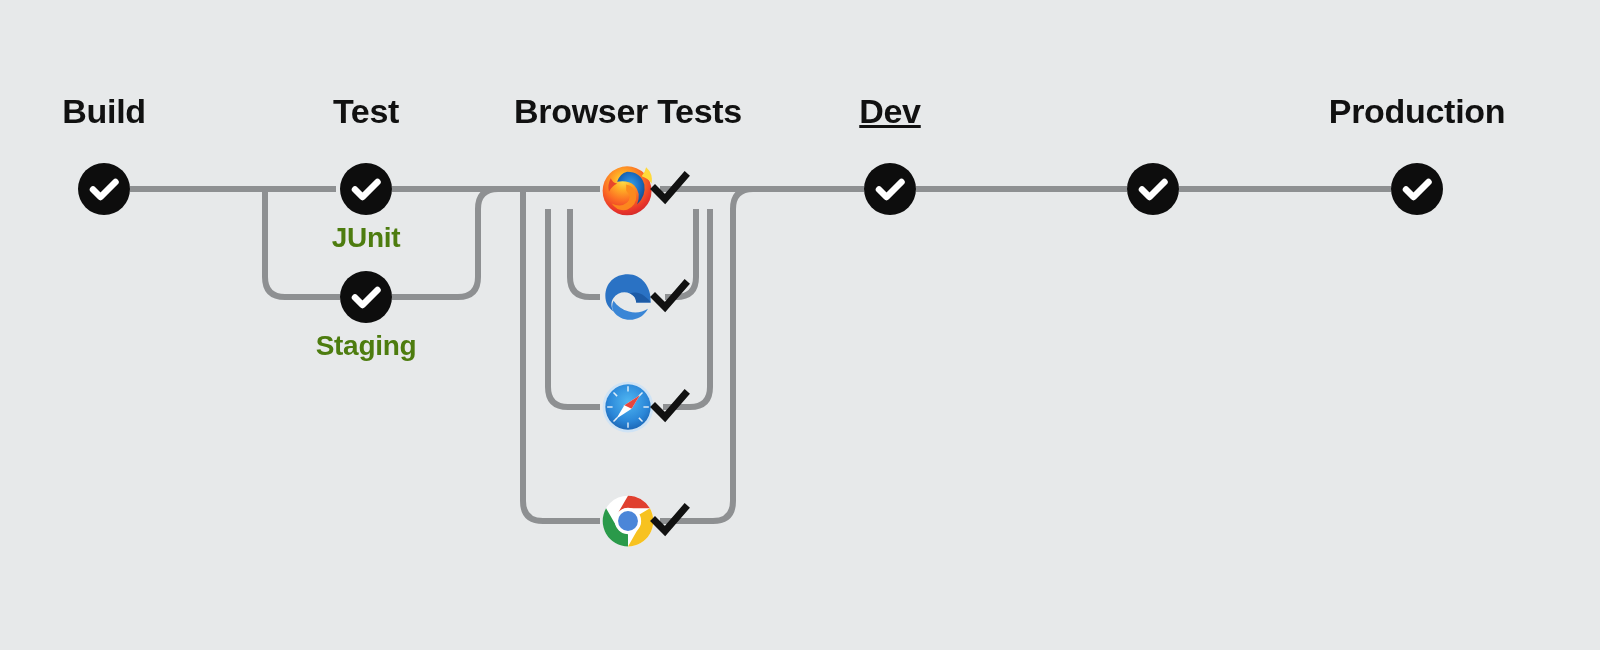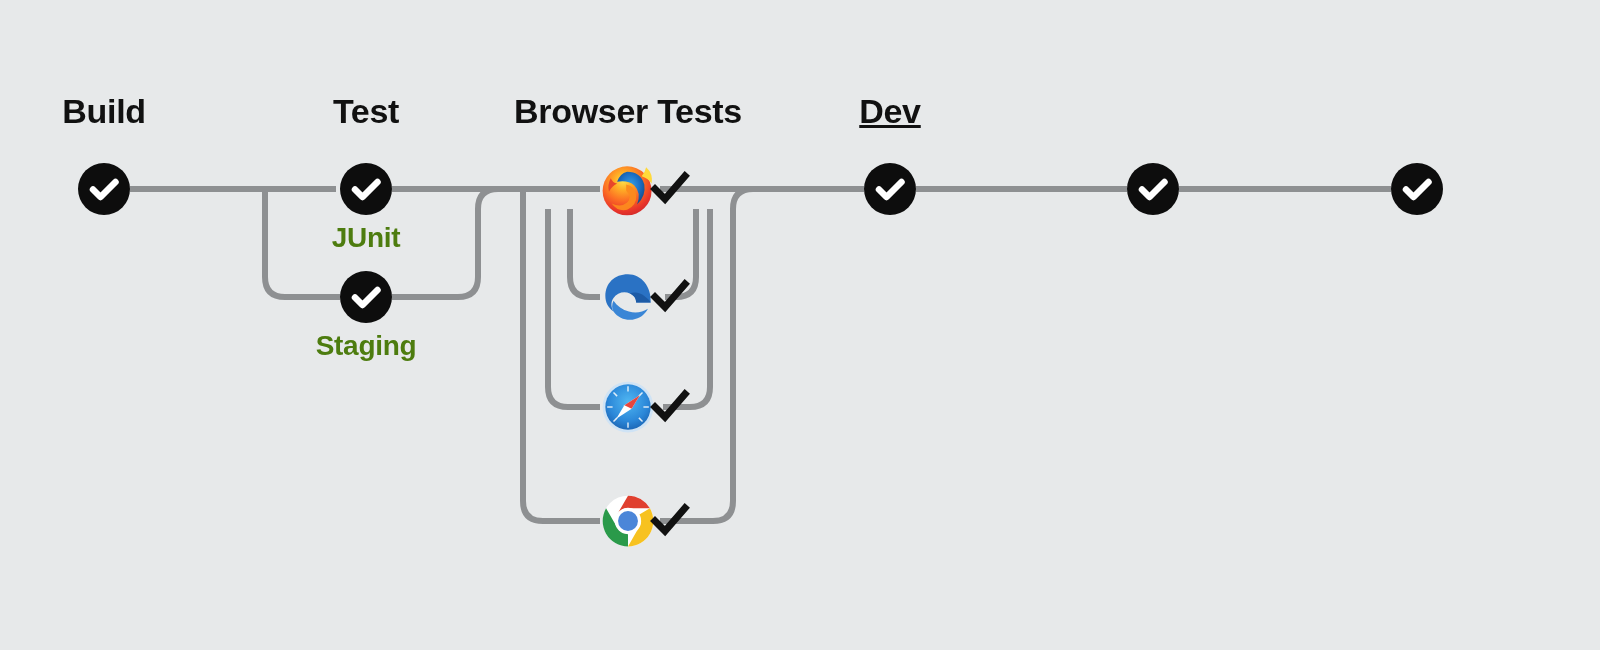--- a/index.html
+++ b/index.html
@@ -83,20 +83,21 @@
       <path d="M660 189 L864 189"></path>
       <path d="M916 189 L1127 189"></path>
       <path d="M1179 189 L1391 189"></path>
     </g>
   </svg>
 
   <div class="stage-label" style="left:104px;top:92px;">Build</div>
   <div class="stage-label" style="left:366px;top:92px;">Test</div>
   <div class="stage-label" style="left:628px;top:92px;">Browser Tests</div>
   <div class="stage-label" style="left:890px;top:92px;text-decoration:underline;">Dev</div>
+  <div class="stage-label" style="left:1417px;top:92px;">Production</div>
 
   <div class="node" style="left:104px;top:189px;">
     <svg width="52" height="52" viewBox="0 0 52 52">
       <path d="M15 26.5 L22.5 34 L37.5 19" stroke="#ffffff" stroke-width="6.5" fill="none" stroke-linecap="round" stroke-linejoin="round"></path>
     </svg>
   </div>
   <div class="node" style="left:366px;top:189px;">
     <svg width="52" height="52" viewBox="0 0 52 52">
       <path d="M15 26.5 L22.5 34 L37.5 19" stroke="#ffffff" stroke-width="6.5" fill="none" stroke-linecap="round" stroke-linejoin="round"></path>
     </svg>

